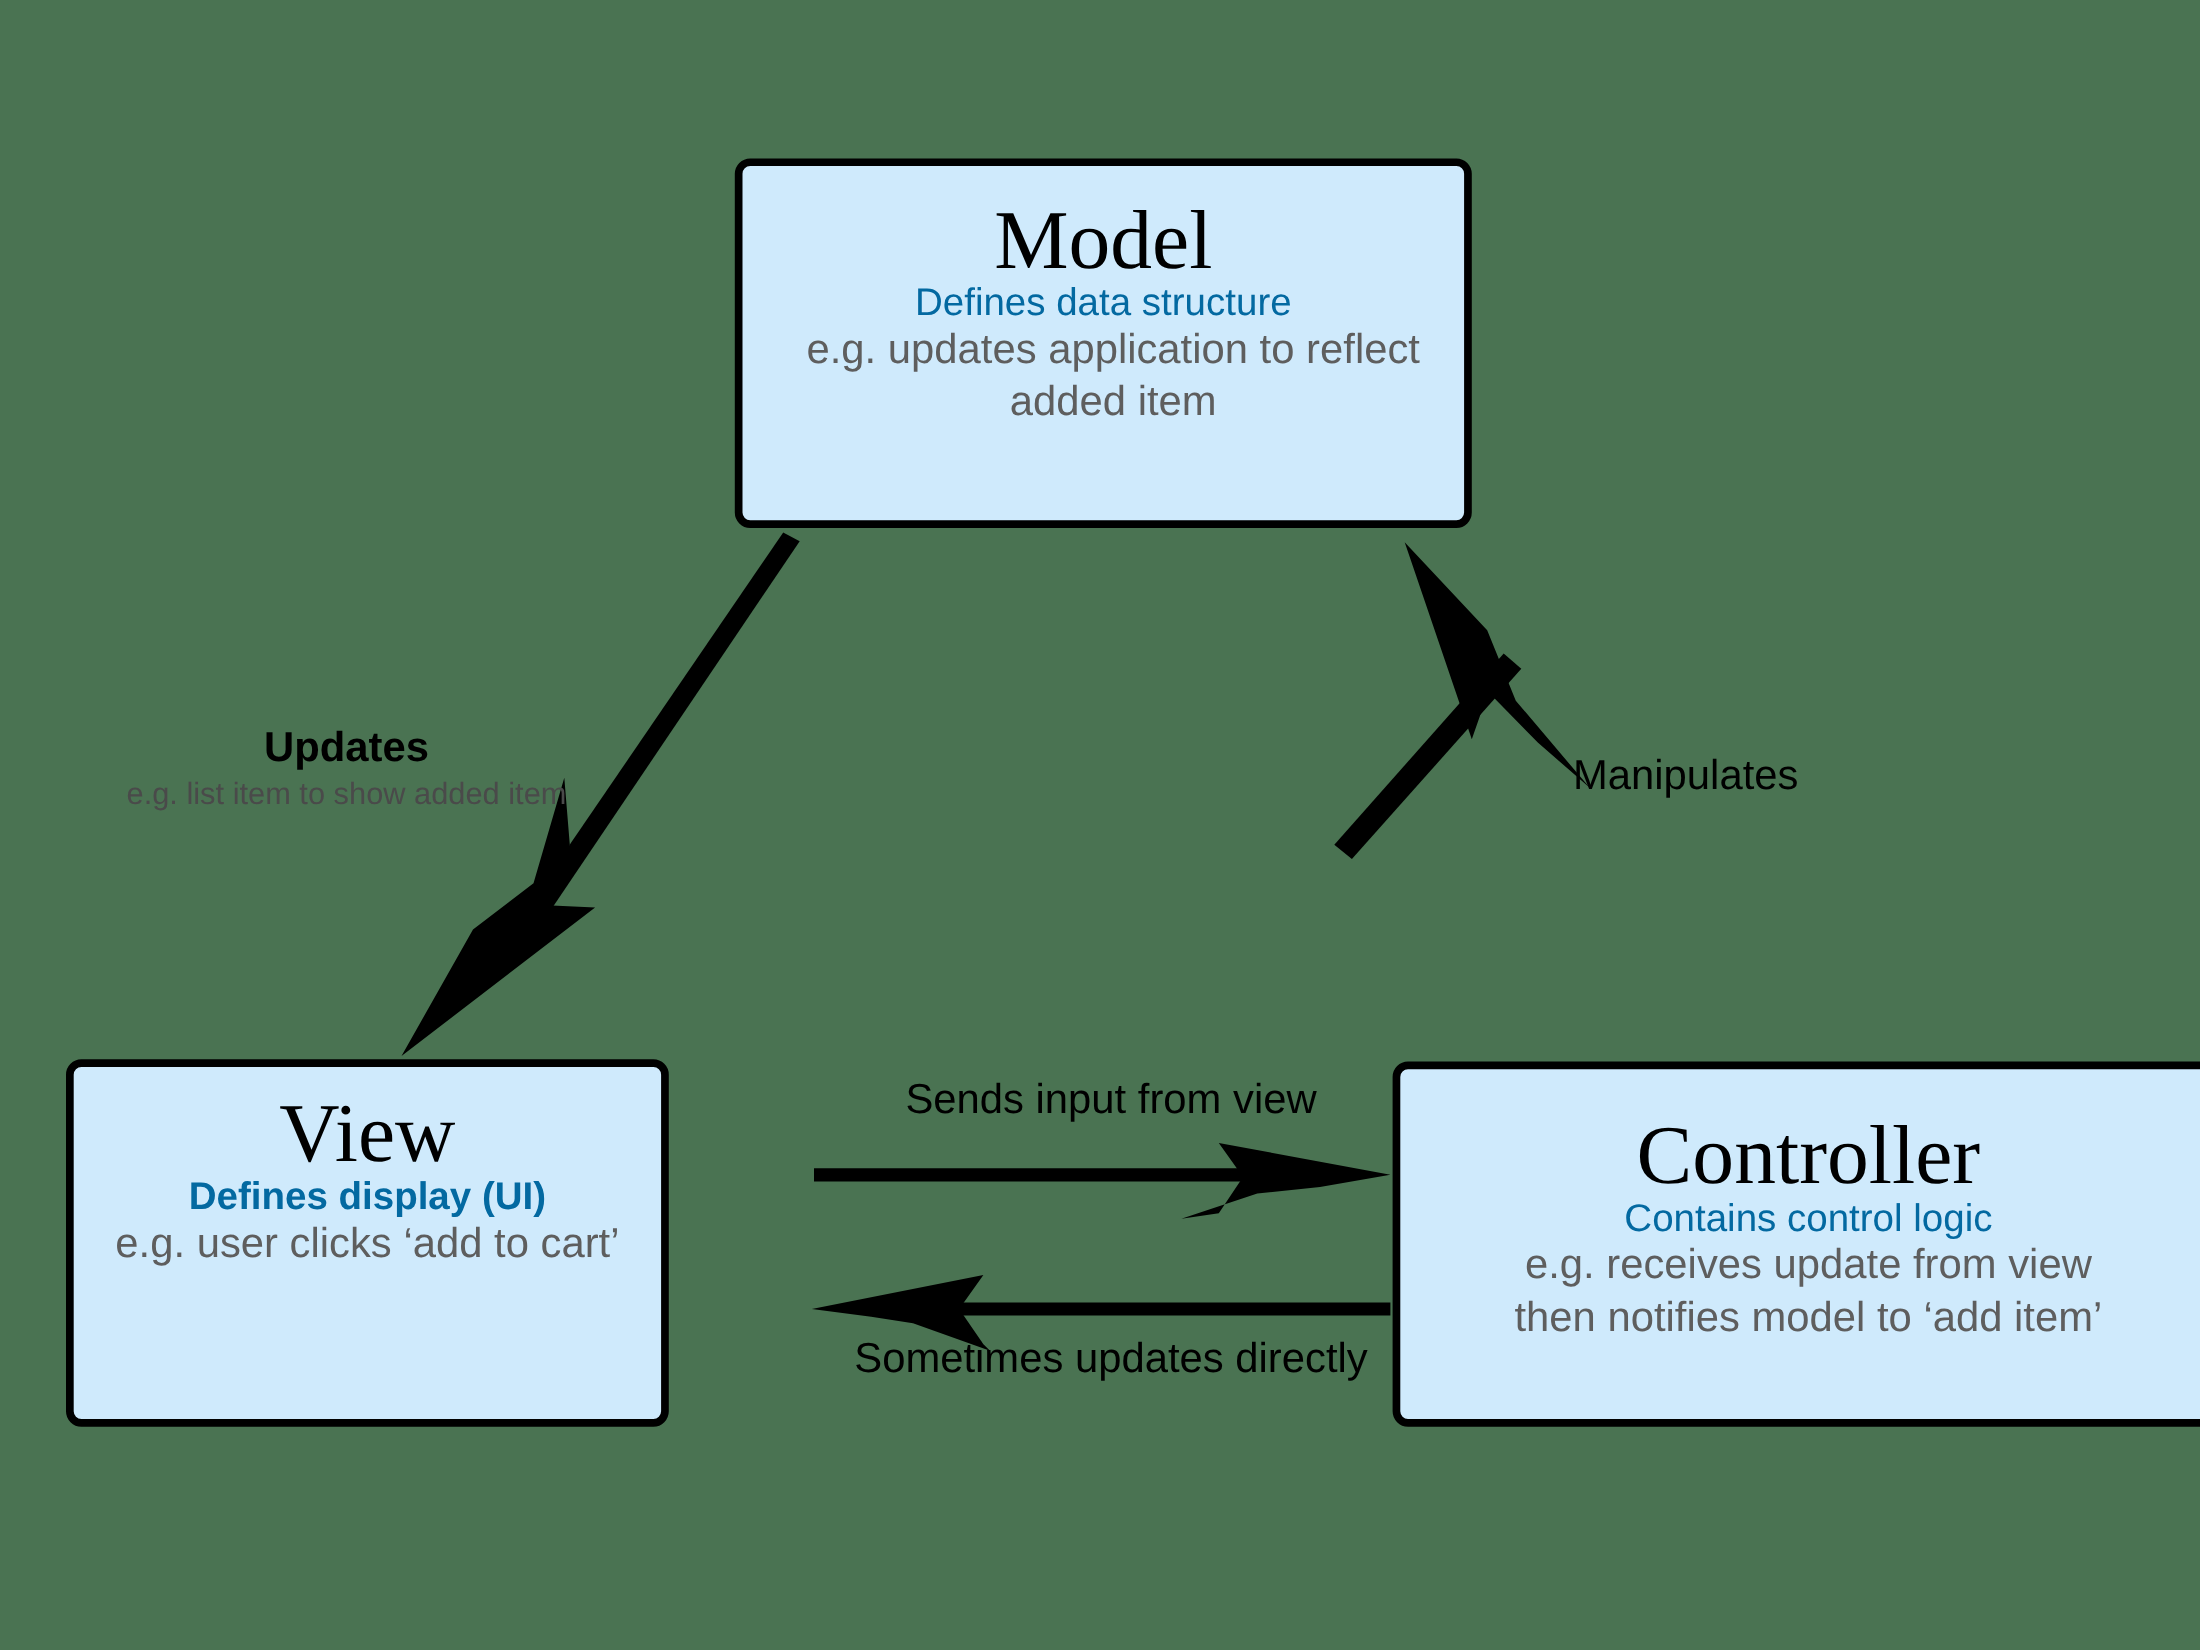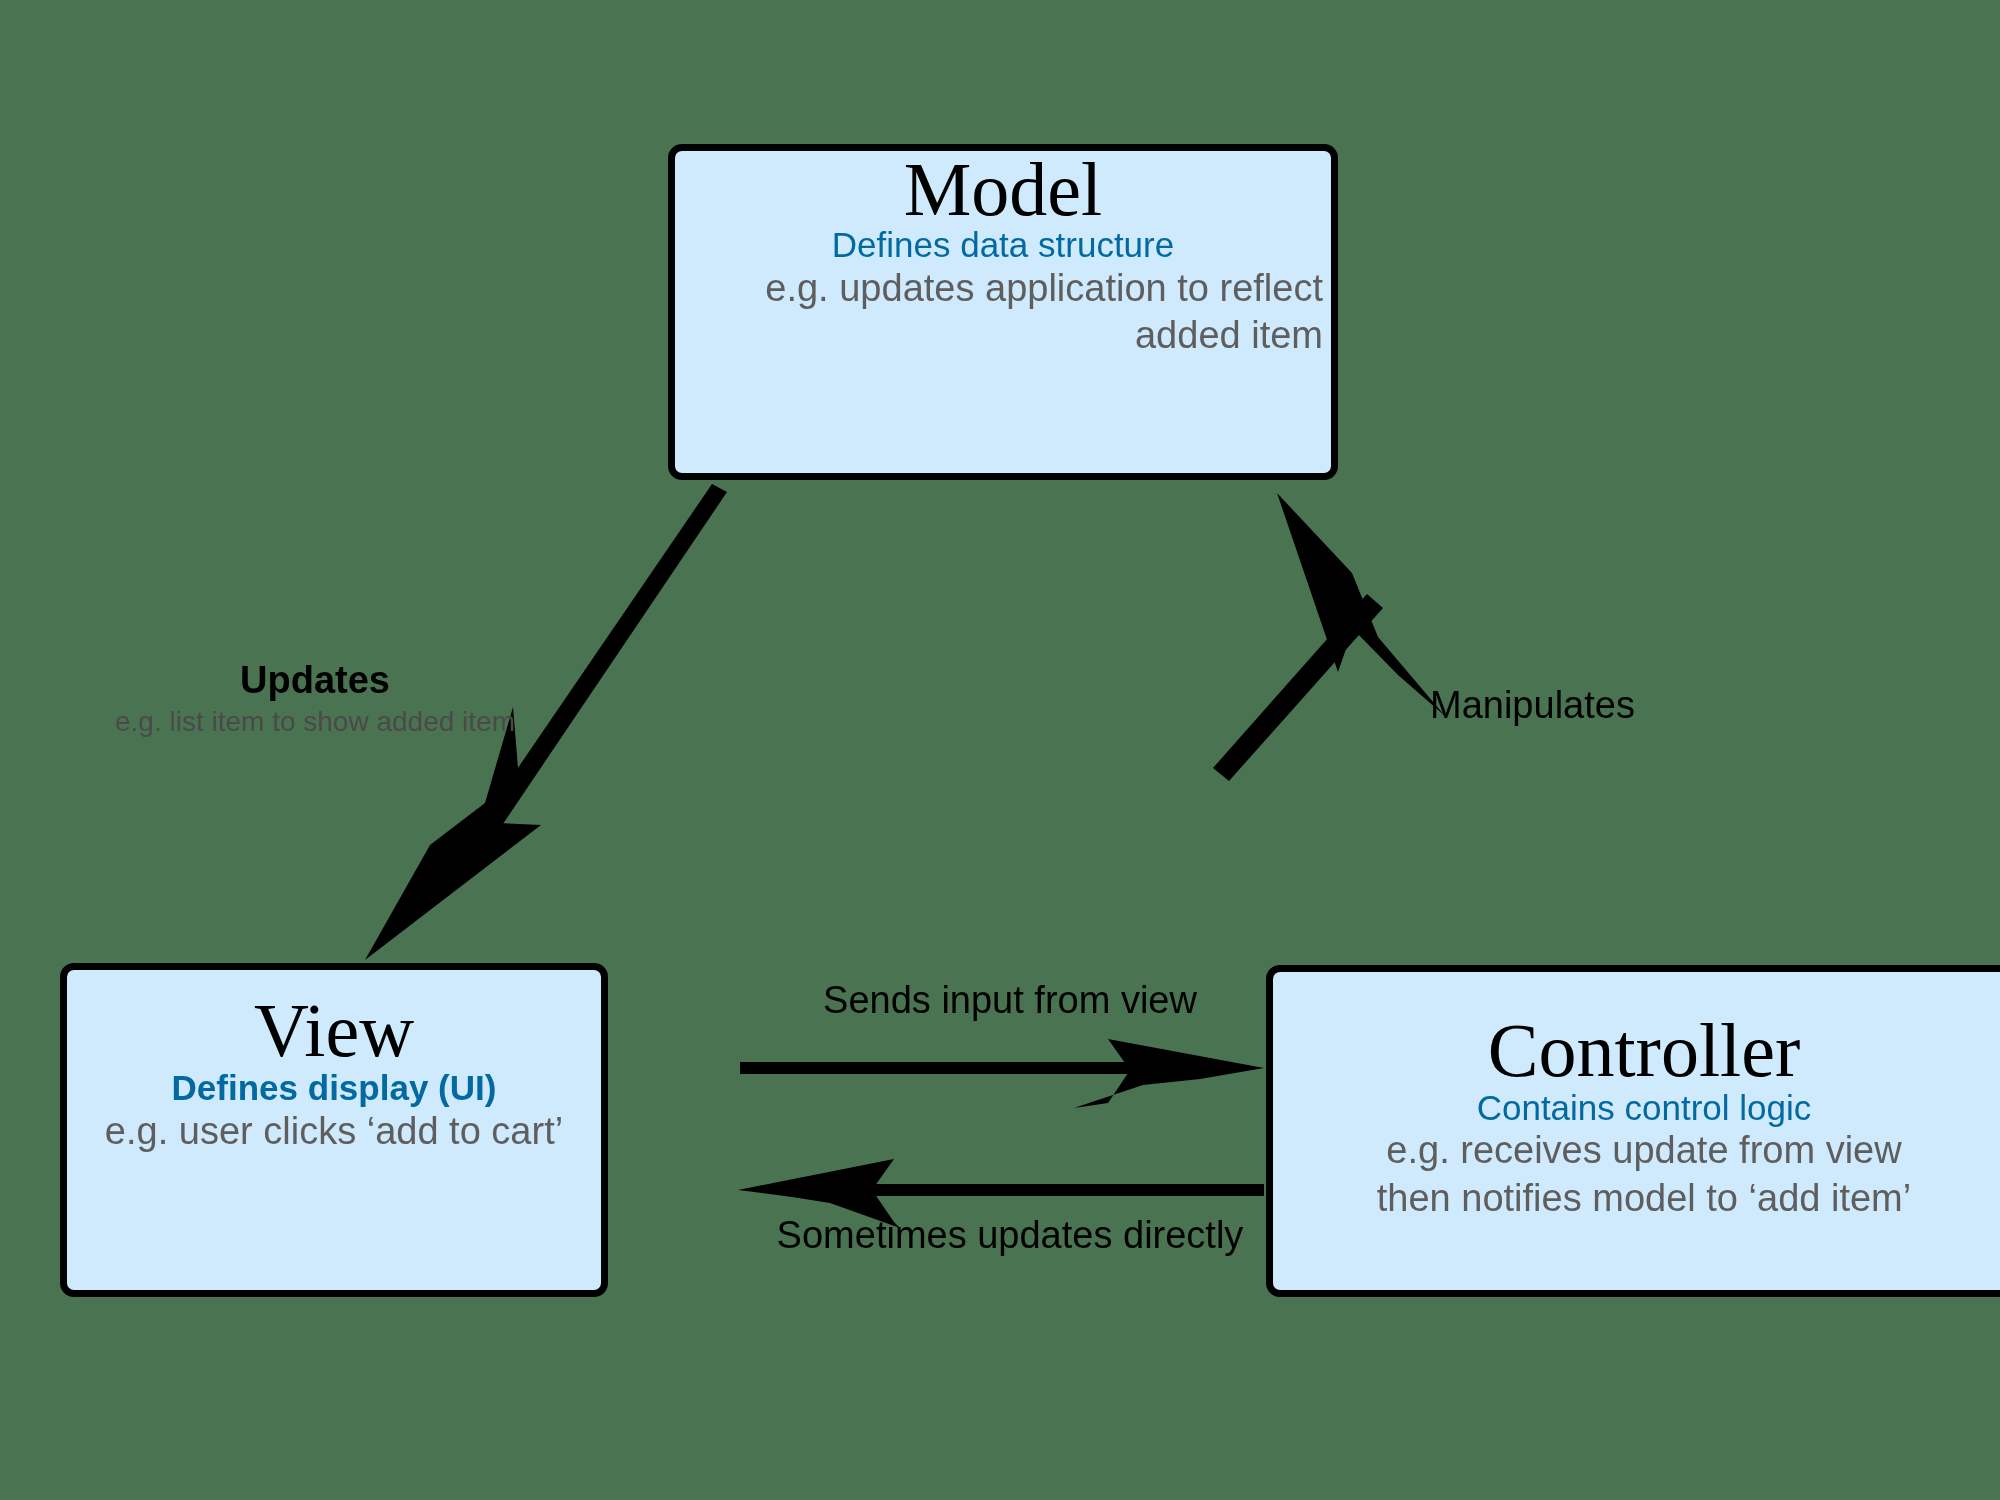--- a/index.html
+++ b/index.html
@@ -59,25 +59,25 @@
     font-size: 38px;
     line-height: 1.22;
     color: #5e5e5e;
   }
 
   #node-model {
     left: 668px;
     top: 144px;
     width: 670px;
     height: 336px;
-    padding-top: 2px;
+    padding-top: 32px;
   }
   #node-model .node-example {
     width: 640px;
-    text-align: right;
+    text-align: center;
     padding-left: 18px;
     box-sizing: border-box;
     margin-top: 2px;
   }
 
   #node-view {
     left: 60px;
     top: 963px;
     width: 548px;
     height: 334px;

